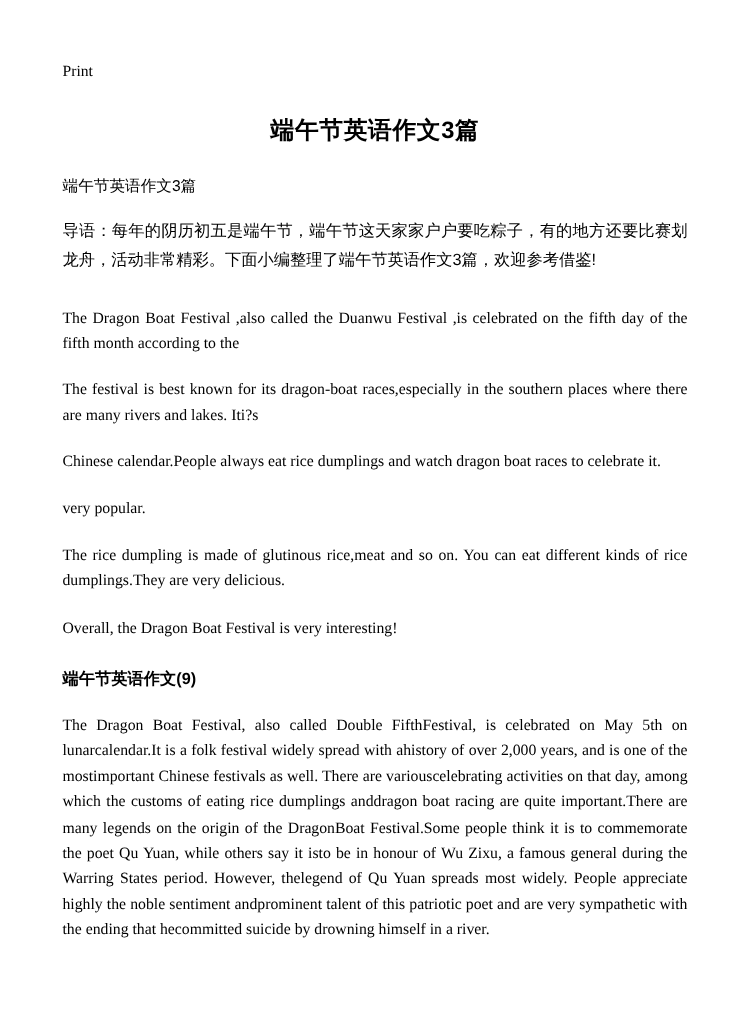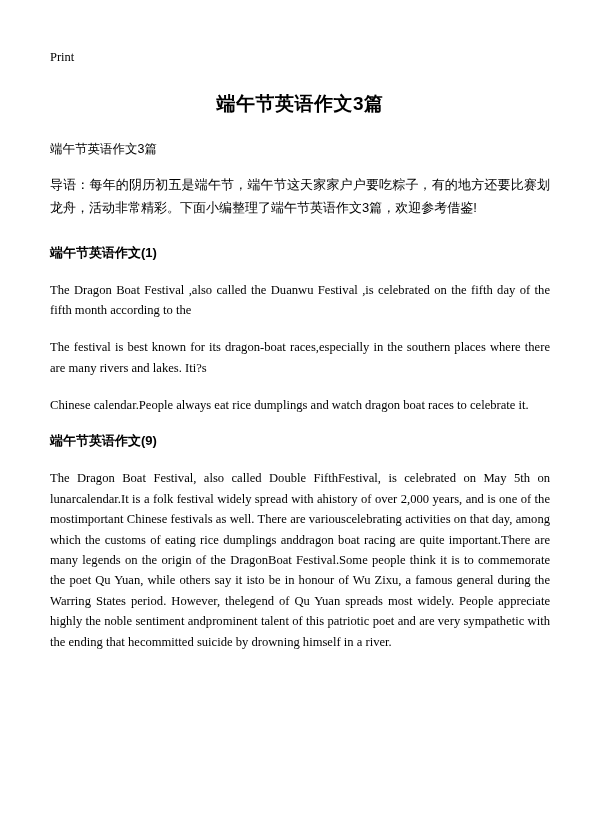--- a/index.html
+++ b/index.html
@@ -74,23 +74,25 @@
 <div class="page">
 
   <div class="print-label">Print</div>
 
   <h1 class="doc-title">端午节英语作文3篇</h1>
 
   <div class="sub-title">端午节英语作文3篇</div>
 
   <div class="lead">导语：每年的阴历初五是端午节，端午节这天家家户户要吃粽子，有的地方还要比赛划龙舟，活动非常精彩。下面小编整理了端午节英语作文3篇，欢迎参考借鉴!</div>
 
-  <div class="section-heading">端午节英语作文(1)</div>
 
   <p class="para-en">The Dragon Boat Festival ,also called the Duanwu Festival ,is celebrated on the fifth  day of the fifth  month  according  to the</p>
   <p class="para-en">The festival  is best known  for its dragon-boat  races,especially  in the southern  places where there are many rivers  and lakes.  Iti?s</p>
   <p class="para-en">Chinese  calendar.People  always  eat rice  dumplings   and watch  dragon boat races to celebrate  it.</p>
+  <p class="para-en">very  popular.</p>
+  <p class="para-en">The  rice  dumpling   is made  of glutinous   rice,meat  and so on.  You can eat  different  kinds of rice  dumplings.They   are very  delicious.</p>
+  <p class="para-en gap-lg">Overall,  the  Dragon  Boat  Festival  is very  interesting!</p>
 
   <div class="section-heading">端午节英语作文(9)</div>
 
   <p class="para-en block-justified gap-xl">The Dragon Boat Festival, also called Double FifthFestival,  is celebrated on May 5th on lunarcalendar.It  is a folk festival  widely  spread with ahistory  of over 2,000 years, and is one of the mostimportant  Chinese  festivals  as well.  There are variouscelebrating  activities on that day, among  which  the  customs  of eating  rice  dumplings   anddragon  boat racing are quite  important.There   are many  legends  on the  origin  of the  DragonBoat Festival.Some  people  think  it is to commemorate  the  poet Qu Yuan,  while  others say it isto be in honour  of Wu Zixu,  a famous  general  during  the Warring  States period. However,  thelegend  of Qu Yuan spreads most widely.  People appreciate  highly  the  noble sentiment  andprominent  talent  of this patriotic  poet and are very sympathetic  with  the ending  that hecommitted  suicide  by drowning  himself  in a river.</p>
 
 </div>
 
 </body></html>

